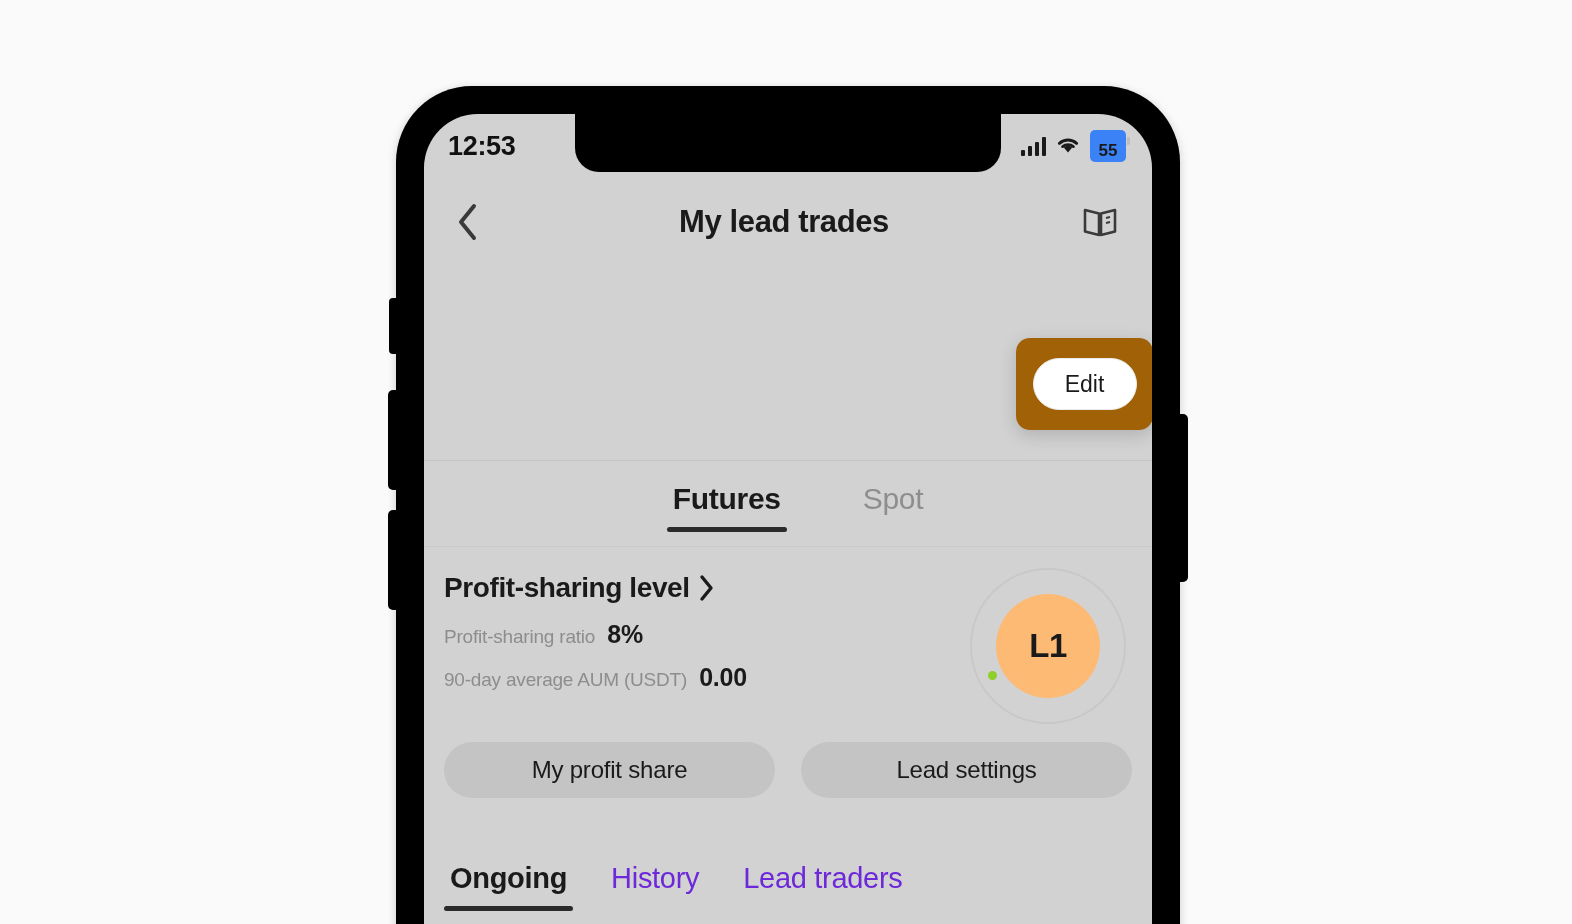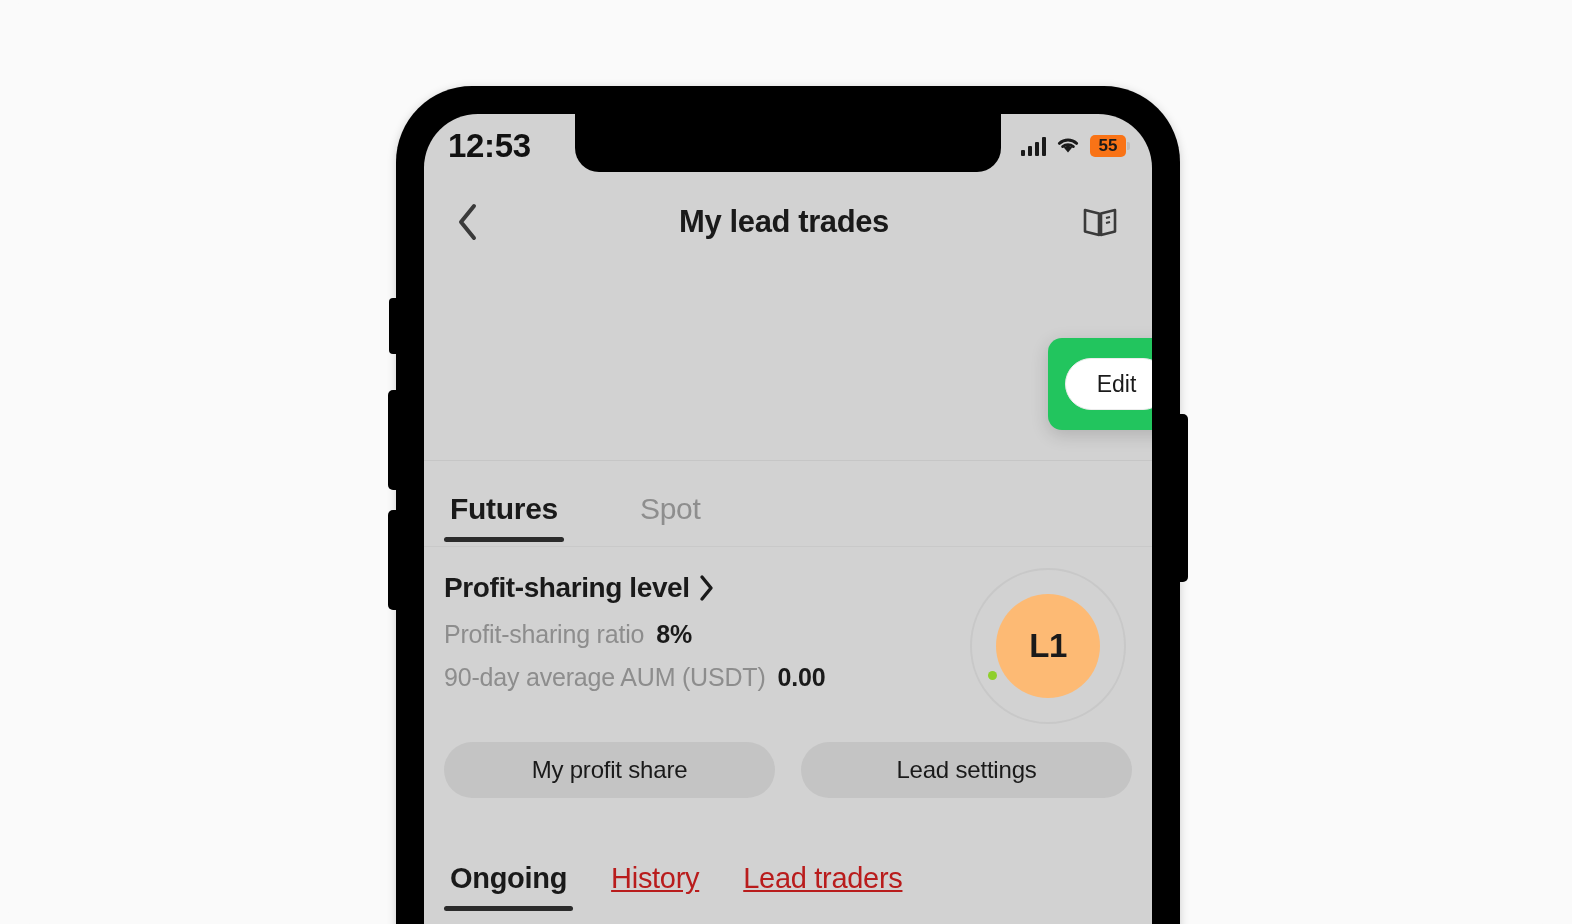--- a/index.html
+++ b/index.html
@@ -75,47 +75,47 @@
     left: 0;
     width: 100%;
     height: 62px;
     display: flex;
     align-items: center;
     justify-content: space-between;
     padding: 0 26px 0 24px;
     z-index: 20;
   }
   #status-time {
-    font-size: 33px;
+    font-size: 27px;
     font-weight: bold;
     color: #111;
     letter-spacing: -0.3px;
     margin-top: 2px;
   }
   #status-right {
     display: flex;
     align-items: center;
     gap: 9px;
     margin-top: 2px;
   }
   
   .sig { display: flex; align-items: flex-end; gap: 2.5px; height: 19px; }
   .sig i { display: block; width: 4.5px; background: #1a1a1a; border-radius: 1px; }
   .sig i:nth-child(1) { height: 6px; }
   .sig i:nth-child(2) { height: 10px; }
   .sig i:nth-child(3) { height: 14px; }
   .sig i:nth-child(4) { height: 19px; }
   
   .battery {
-    background: #f97316;
+    background: #3b82f6;
     color: #1a1a1a;
     font-size: 17px;
     font-weight: bold;
     border-radius: 5px;
-    padding: 2px 5px 2px 5px;
+    padding: 12px 5px 2px 5px;
     line-height: 18px;
     min-width: 36px;
     text-align: center;
     position: relative;
   }
   .battery::after {
     content: "";
     position: absolute;
     right: -4px;
     top: 7px;
@@ -155,28 +155,27 @@
     cursor: pointer;
   }
 
   
   #edit-popup {
     position: absolute;
     left: 592px;
     top: 224px;
     width: 137px;
     height: 92px;
-    background: #22c55e;
+    background: #a16207;
     border-radius: 14px;
     box-shadow: 0 5px 18px rgba(0,0,0,0.16);
     display: flex;
     align-items: center;
     justify-content: center;
     z-index: 25;
-    margin-left: 32px;
   }
   #edit-button {
     width: 104px;
     height: 52px;
     border: 1px solid #ececec;
     border-radius: 26px;
     background: #ffffff;
     display: flex;
     align-items: center;
     justify-content: center;
@@ -193,28 +192,29 @@
     top: 346px;
     left: 0;
     width: 100%;
     height: 1px;
     background: #c6c6c6;
   }
 
   
   #main-tabs {
     position: absolute;
-    top: 372px;
+    top: 362px;
     left: 0;
     width: 100%;
     height: 72px;
     display: flex;
     align-items: flex-start;
     padding-left: 20px;
     gap: 30px;
+    justify-content: center;
   }
   .mtab {
     position: relative;
     padding: 6px 6px 16px 6px;
     cursor: pointer;
   }
   .mtab-label { font-size: 30px; letter-spacing: -0.3px; }
   .mtab.active .mtab-label { color: #1a1a1a; font-weight: bold; }
   .mtab.inactive .mtab-label { color: #8e8e8e; font-weight: normal; margin-left: 40px; }
   .mtab.active::after {
@@ -259,21 +259,21 @@
     font-weight: bold;
     color: #1a1a1a;
     letter-spacing: -0.4px;
   }
   .info-row {
     display: flex;
     align-items: baseline;
     gap: 12px;
     margin-bottom: 14px;
   }
-  .info-label { font-size: 25px; color: #8d8d8d; letter-spacing: -0.2px; }
+  .info-label { font-size: 19px; color: #8d8d8d; letter-spacing: -0.2px; }
   .info-value { font-size: 25px; color: #1a1a1a; font-weight: bold; letter-spacing: -0.2px; }
 
   
   #level-badge-wrap {
     position: relative;
     width: 156px;
     height: 156px;
     margin-top: 6px;
     margin-right: 6px;
   }
@@ -340,21 +340,21 @@
     width: 100%;
     height: 72px;
     display: flex;
     align-items: flex-start;
     padding-left: 20px;
     gap: 32px;
   }
   .stab { position: relative; padding: 6px 6px 16px 6px; cursor: pointer; }
   .stab-label { font-size: 29px; letter-spacing: -0.3px; }
   .stab.active .stab-label { color: #1a1a1a; font-weight: bold; margin-top: 15px; }
-  .stab.inactive .stab-label { color: #b91c1c; font-weight: normal; text-decoration: underline; }
+  .stab.inactive .stab-label { color: #6d28d9; font-weight: normal; }
   .stab.active::after {
     content: "";
     position: absolute;
     left: 0; bottom: 0;
     width: 100%;
     height: 5px;
     background: #2b2b2b;
     border-radius: 3px;
   }
 </style>

